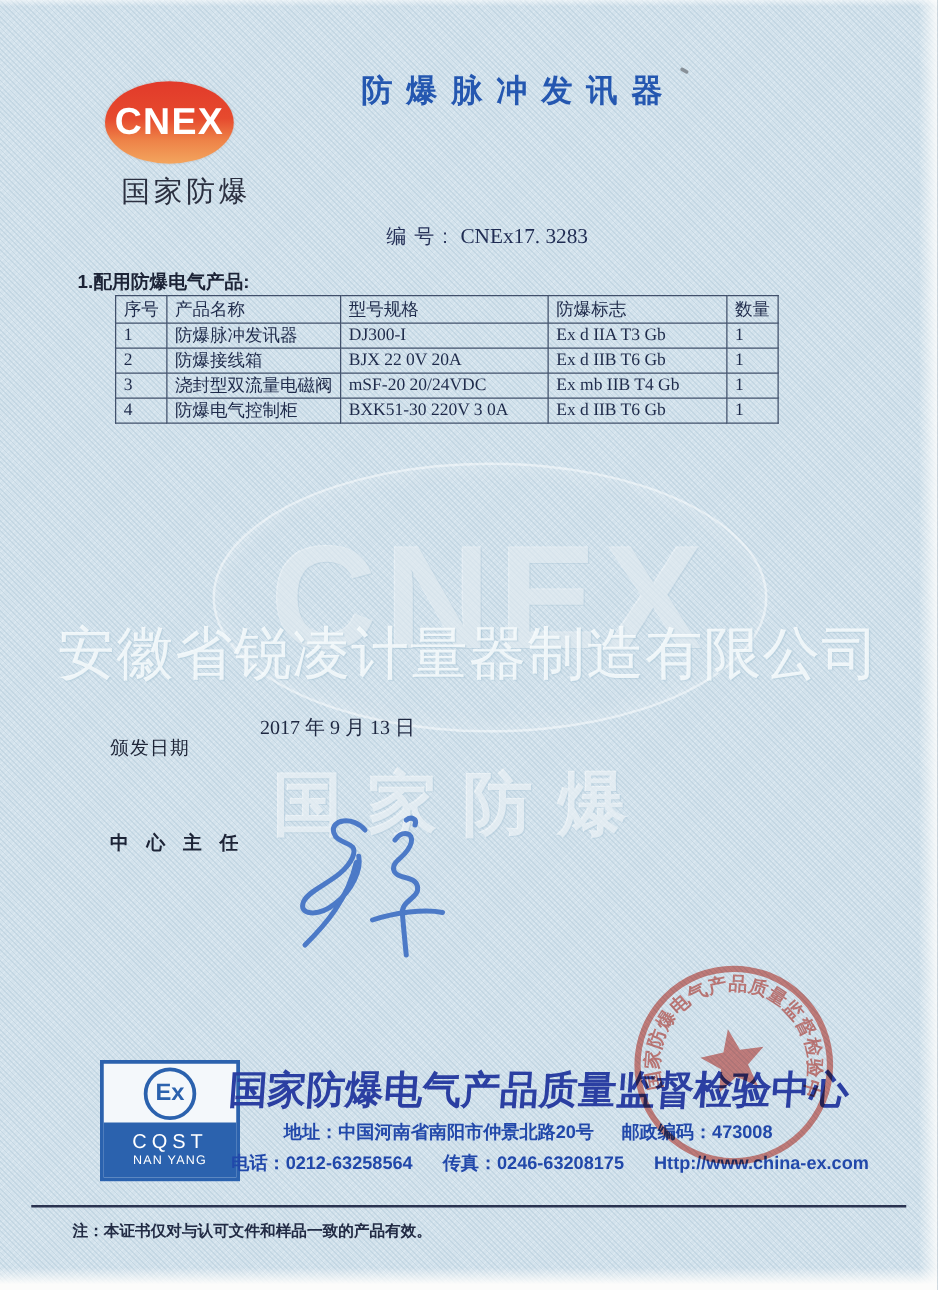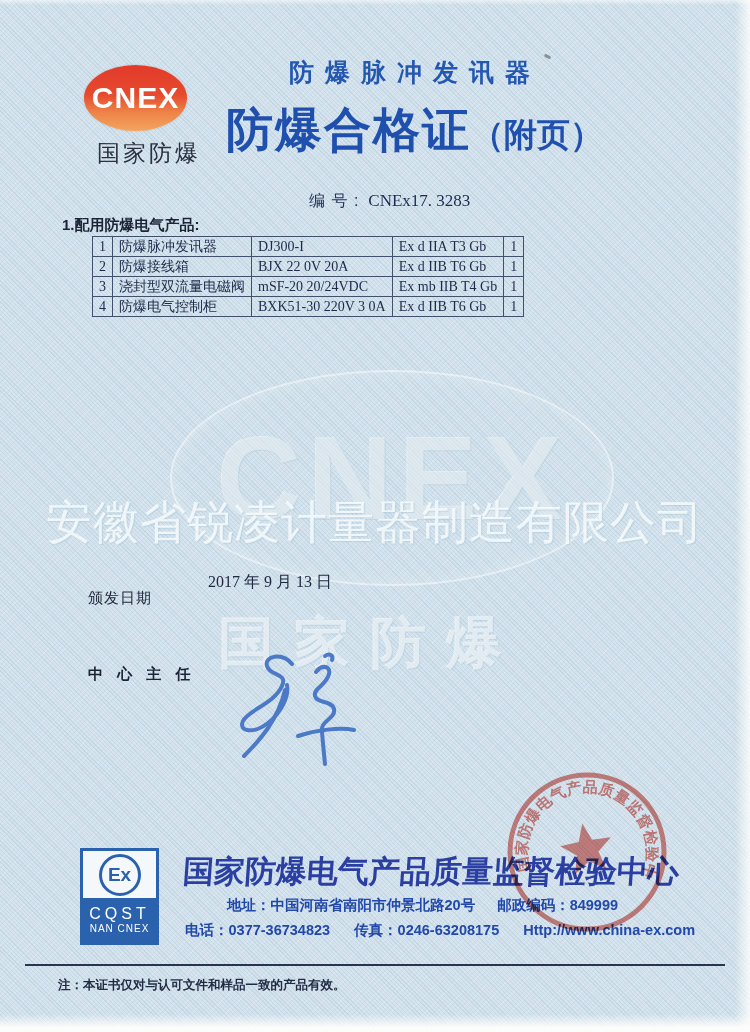--- a/index.html
+++ b/index.html
@@ -15,21 +15,21 @@
   
   .logo-ellipse{left:84px;top:65px;width:103px;height:66px;border-radius:50%;
     background:linear-gradient(to bottom,#e23a2a 0%,#e64a2e 45%,#ee8348 72%,#f3a55e 100%);
     display:flex;align-items:center;justify-content:center;box-shadow:0 0 2px rgba(120,60,40,.25);}
   .logo-ellipse span{color:#fff;font-weight:700;font-size:30px;letter-spacing:1px;}
   .logo-caption{left:97px;top:138px;font-size:23px;letter-spacing:3px;color:#2b3040;}
   .supertitle{left:289px;top:56px;font-size:25px;font-weight:700;letter-spacing:11px;color:#2457b0;white-space:nowrap;}
   .title-line{left:226px;top:99px;white-space:nowrap;color:#2050ae;}
   .title-main{font-size:47px;font-weight:700;letter-spacing:2px;}
   .title-suffix{font-size:33px;font-weight:700;letter-spacing:0;}
-  .cert-no{left:309px;top:179px;white-space:nowrap;font-size:16px;color:#263158;letter-spacing:1px;margin-top:12px;}
+  .cert-no{left:309px;top:179px;white-space:nowrap;font-size:16px;color:#263158;letter-spacing:1px;}
   .cert-no .val{font-family:"Liberation Serif","DejaVu Serif",serif;font-size:17px;margin-left:9px;letter-spacing:0;color:#1f2b52;}
 
   
   .tbl-caption{left:62px;top:216px;font-size:15px;color:#1c2336;font-weight:600;}
   table.products{position:absolute;left:92px;top:236px;border-collapse:collapse;
     font-family:"Liberation Serif","DejaVu Serif",serif;font-size:14px;color:#1e2a4a;}
   table.products td,table.products th{border:1px solid #41506b;padding:0 6px;height:19px;
     font-weight:400;text-align:left;white-space:nowrap;}
   table.products tr.hdr td{height:21px;}
   td.c{text-align:center;}
@@ -46,21 +46,21 @@
   .wm-gjfb{left:218px;top:606px;font-size:56px;font-weight:700;letter-spacing:20px;
     color:rgba(255,255,255,.55);text-shadow:1px 1px 0 rgba(170,198,214,.4);white-space:nowrap;}
 
   
   .issue-label{left:88px;top:589px;font-size:15px;font-weight:400;letter-spacing:1px;color:#1c2336;}
   .issue-value{left:208px;top:572px;font-size:16px;color:#1e2740;font-family:"Liberation Serif","DejaVu Serif",serif;}
   .signer-label{left:88px;top:665px;font-size:15px;font-weight:600;letter-spacing:5px;color:#1c2336;}
   .signature{left:228px;top:642px;}
 
   
-  .ex-logo{left:80px;top:848px;width:79px;height:97px;border:3px solid #2b62ae;background:#f4f8fb;
+  .ex-logo{left:80px;top:848px;width:112px;height:97px;border:3px solid #2b62ae;background:#f4f8fb;
     box-sizing:border-box;display:flex;flex-direction:column;}
   .ex-top{flex:0 0 47px;display:flex;align-items:center;justify-content:center;}
   .ex-circle{width:42px;height:42px;border:3px solid #2b62ae;border-radius:50%;box-sizing:border-box;
     display:flex;align-items:center;justify-content:center;color:#2b62ae;font-weight:700;font-size:19px;}
   .ex-bottom{flex:1;background:#2b62ae;color:#fff;display:flex;flex-direction:column;
     align-items:center;justify-content:center;line-height:1.15;text-align:center;}
   .ex-cqst{font-size:16px;letter-spacing:4px;}
   .ex-ny{font-size:10px;letter-spacing:1px;}
   .org-name{left:183px;top:851px;width:500px;font-family:"Liberation Serif","DejaVu Serif",serif;
     font-weight:700;font-size:31px;color:#2b3fa2;white-space:nowrap;transform:skewX(-4deg);letter-spacing:0px;}
@@ -83,31 +83,35 @@
 </head>
 <body>
 
 <div class="page">
 
   <div class="abs logo-ellipse">
     <span>CNEX</span>
   </div>
   <div class="abs logo-caption">国家防爆</div>
   <div class="abs supertitle">防爆脉冲发讯器</div>
-  <div class="abs title-line">
-    <span class="title-main">防爆合格证</span><span class="title-suffix">（附页）</span>
-  </div>
   <div class="abs cert-no">
     <span>编 号 :</span><span class="val">CNEx17. 3283</span>
   </div>
   <div class="abs speck"></div>
 
   <div class="abs tbl-caption">1.配用防爆电气产品:</div>
   <table class="products">
     <tbody>
+        <tr class="hdr">
+      <td class="c w-no">序号</td>
+      <td class="w-name">产品名称</td>
+      <td class="w-model">型号规格</td>
+      <td class="w-mark">防爆标志</td>
+      <td class="c w-qty">数量</td>
+    </tr>
     <tr>
       <td class="c">1</td>
       <td>防爆脉冲发讯器</td>
       <td>DJ300-I</td>
       <td>Ex d IIA T3 Gb</td>
       <td class="c">1</td>
     </tr>
     <tr>
       <td class="c">2</td>
       <td>防爆接线箱</td>
@@ -152,29 +156,29 @@
   </svg>
 
   <div class="abs ex-logo">
     <div class="ex-top">
       <div class="ex-circle">
         <span>Ex</span>
       </div>
     </div>
     <div class="ex-bottom">
       <span class="ex-cqst">CQST</span>
-      <span class="ex-ny">NAN CNEX</span>
+      <span class="ex-ny">NAN YANG</span>
     </div>
   </div>
   <div class="abs org-name">国家防爆电气产品质量监督检验中心</div>
   <div class="abs addr-line">
-    <span>地址：</span><span>中国河南省南阳市仲景北路20号</span><span class="gap"></span><span>邮政编码：</span><span>849999</span>
+    <span>地址：</span><span>中国河南省南阳市仲景北路20号</span><span class="gap"></span><span>邮政编码：</span><span>473008</span>
   </div>
   <div class="abs phone-line">
-    <span>电话：</span><span>0377-36734823</span><span class="gap"></span><span>传真：</span><span>0246-63208175</span><span class="gap"></span><span>Http://www.china-ex.com</span>
+    <span>电话：</span><span>0212-63258564</span><span class="gap"></span><span>传真：</span><span>0246-63208175</span><span class="gap"></span><span>Http://www.china-ex.com</span>
   </div>
   <div class="abs rule"></div>
   <div class="abs note">注：本证书仅对与认可文件和样品一致的产品有效。</div>
 
   <svg class="abs stamp" width="185" height="185" viewBox="0 0 185 185">
     <defs>
       <path id="arcpath" d="M 35.6,110.5 A 60,60 0 1 1 148.4,110.5"></path>
     </defs>
     <circle cx="92" cy="90" r="77" fill="none" stroke="#d6554b" stroke-width="5" opacity="0.8"></circle>
     <polygon points="87.3,61.4 97.0,77.7 115.8,75.3 103.4,89.6 111.4,106.8 94.0,99.3 80.2,112.3 81.8,93.4 65.3,84.2 83.7,80.0" fill="#d6554b" opacity="0.78"></polygon>

